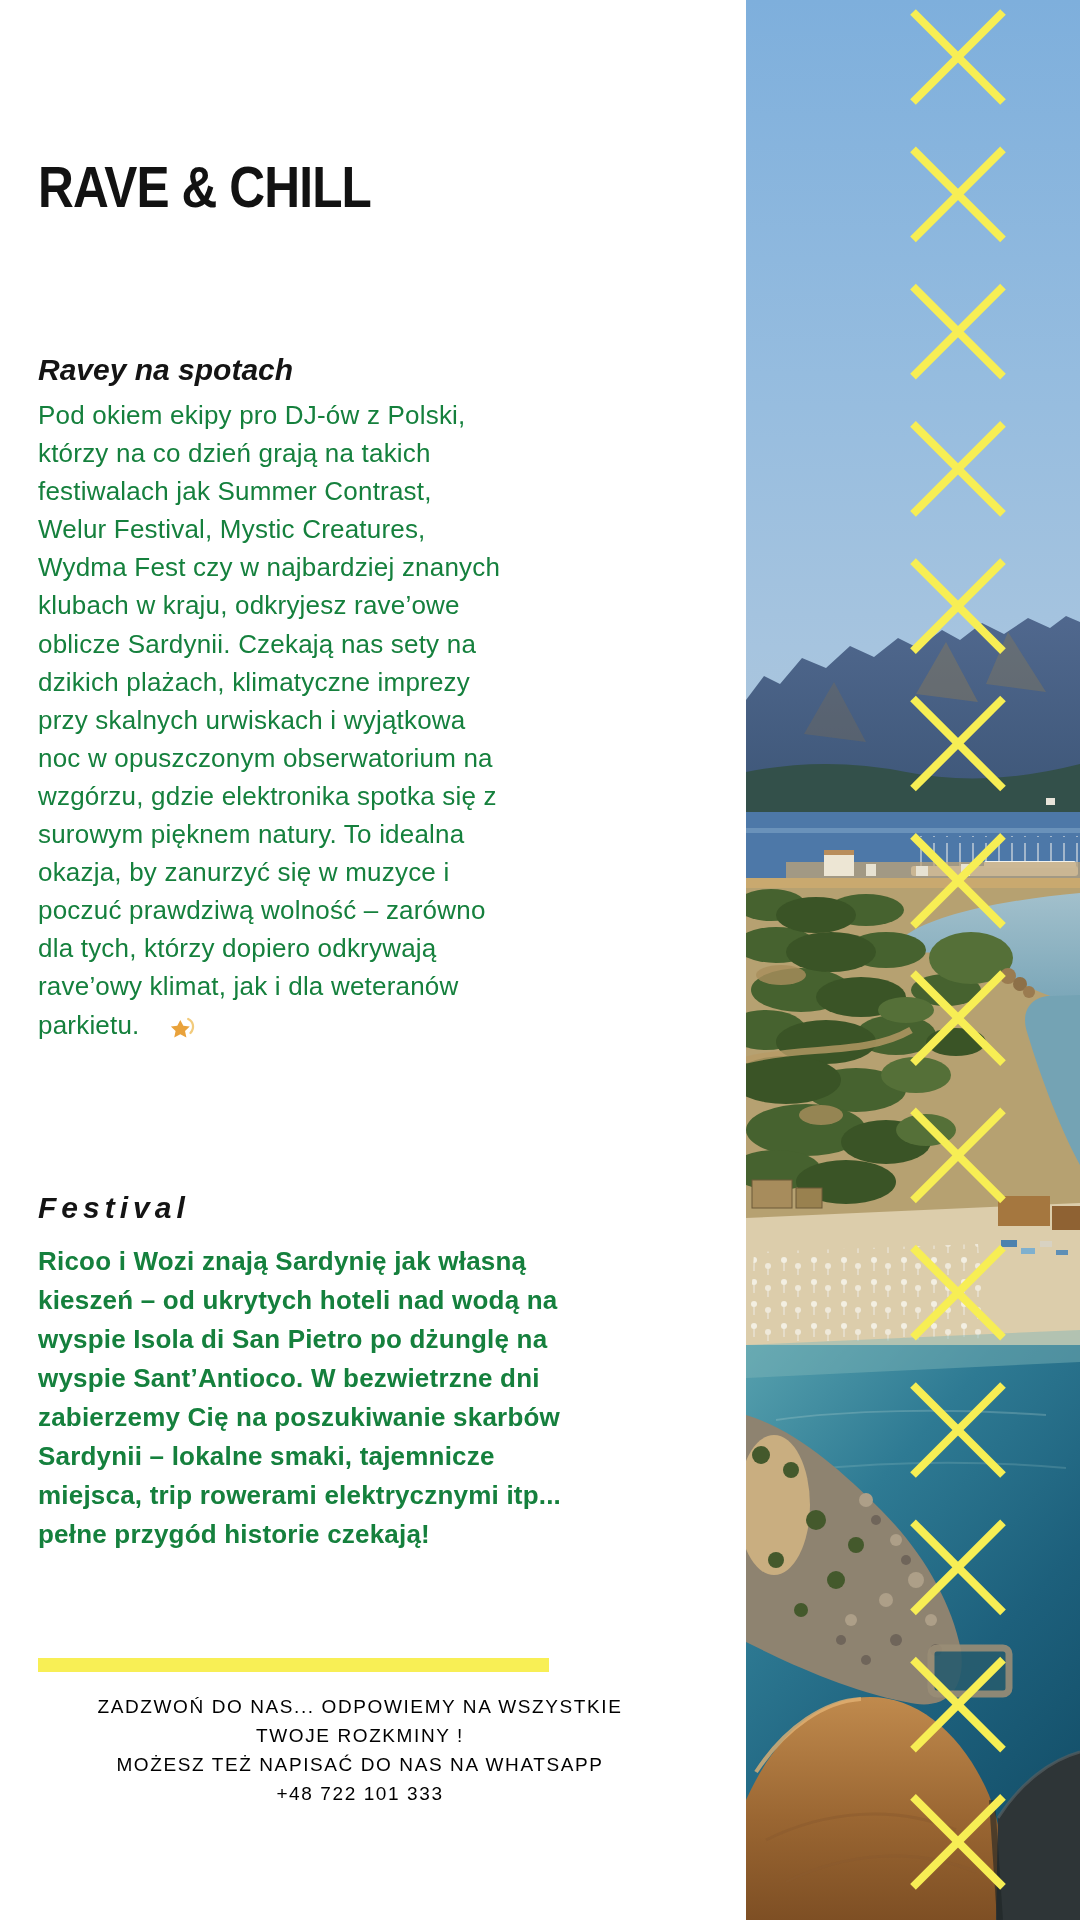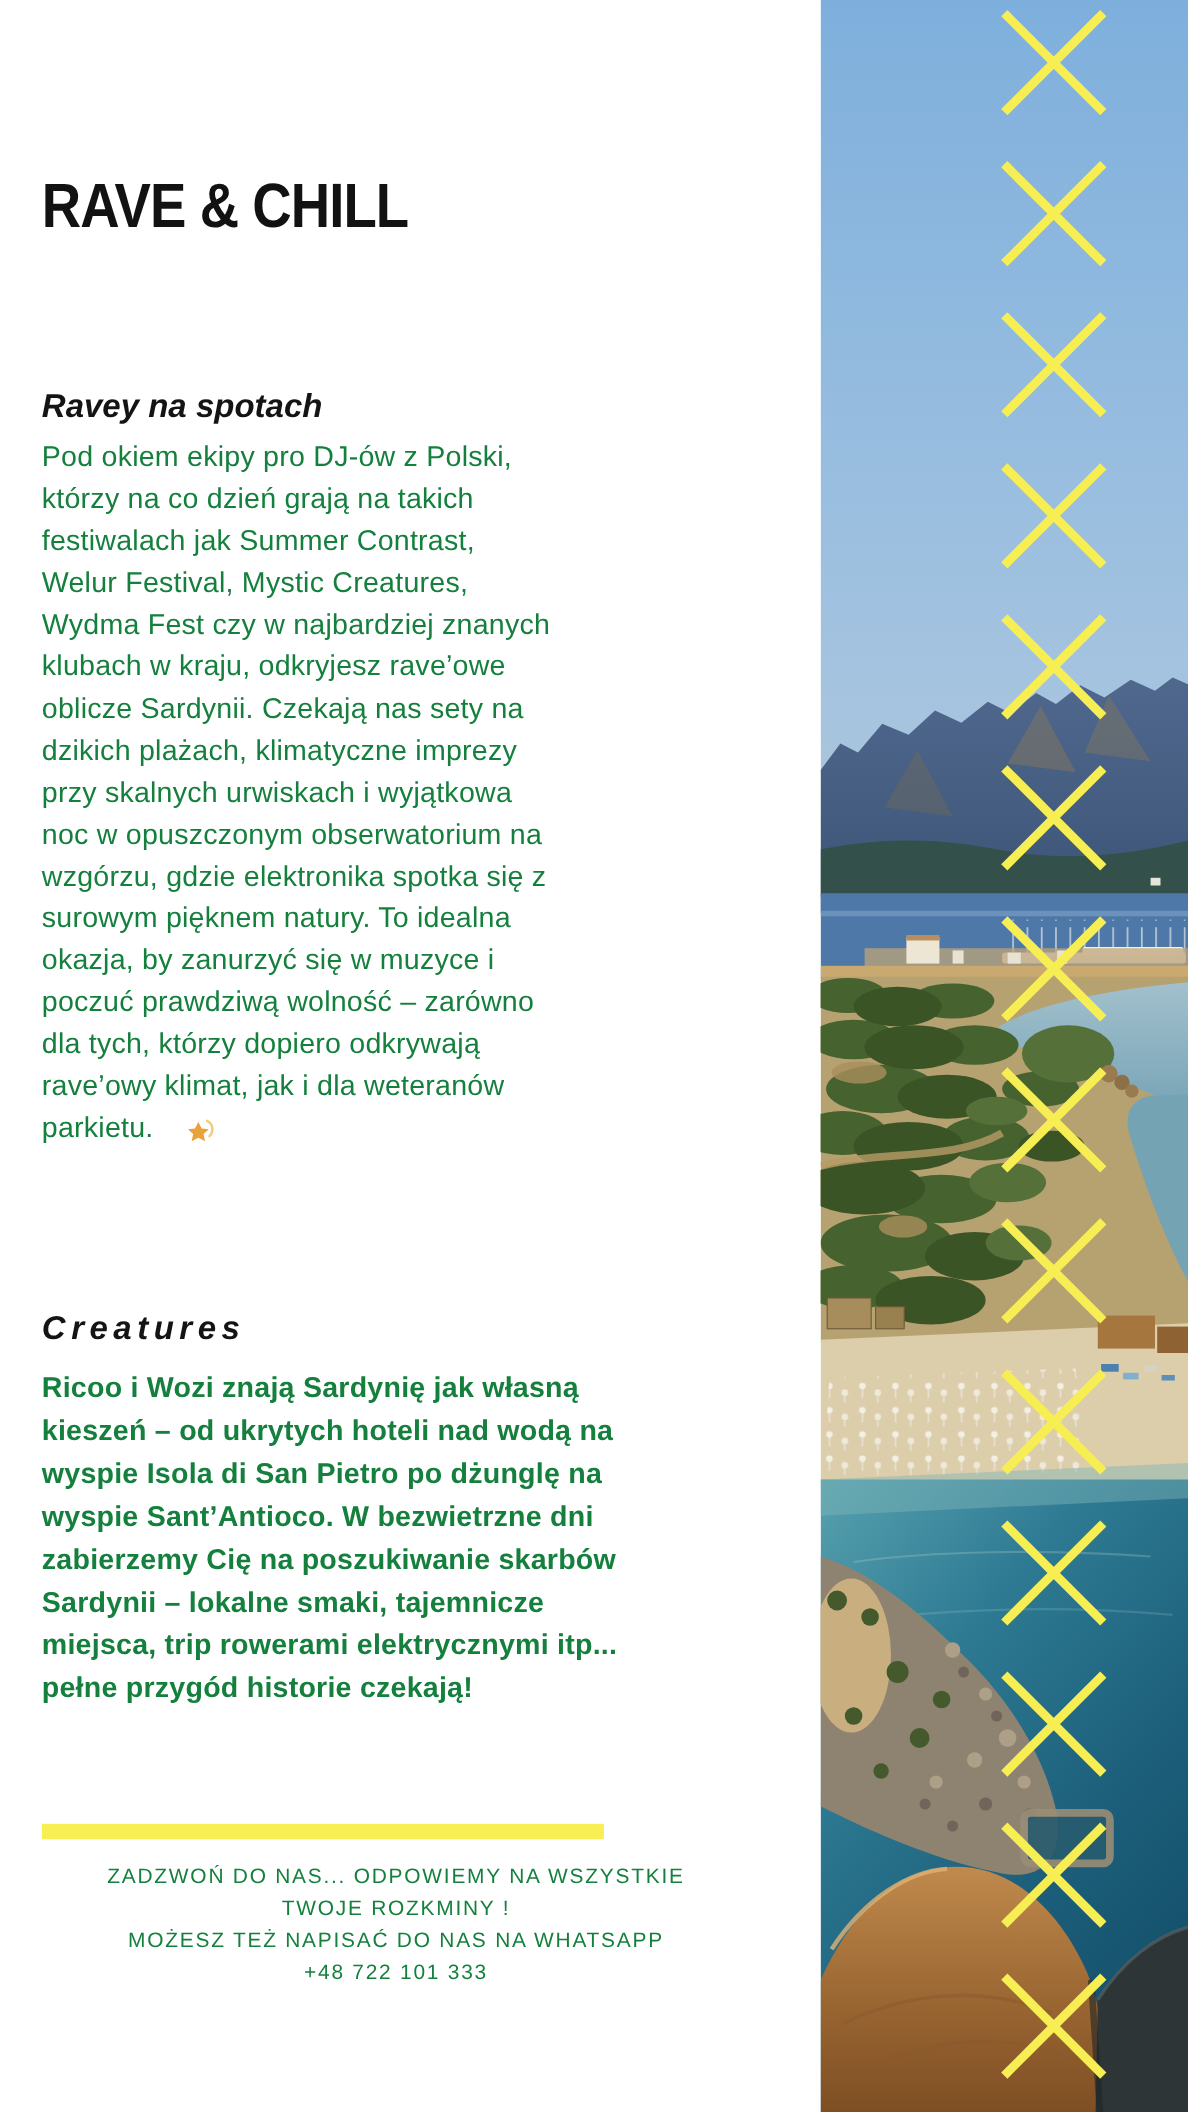--- a/index.html
+++ b/index.html
@@ -25,21 +25,21 @@
   .body-par{
     left:38px;white-space:pre-line;
     font-size:26px;color:#15803d;letter-spacing:.2px;width:560px;
   }
   #par-1{top:396px;line-height:38.1px;}
   #par-2{top:1242px;line-height:39px;font-weight:bold;}
   #accent-bar{left:38px;top:1658px;width:511px;height:14px;background:#F8EF55;}
   #footer-block{
     left:40px;top:1692px;width:640px;text-align:center;
     font-size:19px;line-height:29px;letter-spacing:1.6px;white-space:pre-line;
-    color:#15803d;
+    color:#000000;
   }
   #photo-panel{left:746px;top:0;width:334px;height:1920px;}
   #emoji-wrap{left:168px;top:1015px;width:28px;height:27px;}
 </style>
 </head>
 <body>
 
 <div class="abs" id="page-title">RAVE &amp; CHILL</div>
 
 <div class="abs sec-heading" id="heading-1">Ravey na spotach</div>
@@ -61,21 +61,21 @@
 rave’owy klimat, jak i dla weteranów
 parkietu.</div>
 
 <div class="abs" id="emoji-wrap">
   <svg width="28" height="27" viewBox="0 0 24 24">
     <path d="M17.5,3.5 C22,5.5 23.5,11.5 19.5,16" stroke="#F2CB7C" stroke-width="2" fill="none" stroke-linecap="round"></path>
     <path d="M10.5,4.5 L13.2,9.6 L18.9,10.3 L14.7,14.2 L15.9,19.9 L10.5,17.1 L5.1,19.9 L6.3,14.2 L2.1,10.3 L7.8,9.6 Z" fill="#E9A23B"></path>
   </svg>
 </div>
 
-<div class="abs sec-heading" id="heading-2">Creatures</div>
+<div class="abs sec-heading" id="heading-2">Festival</div>
 <div class="abs body-par" id="par-2">Ricoo i Wozi znają Sardynię jak własną
 kieszeń – od ukrytych hoteli nad wodą na
 wyspie Isola di San Pietro po dżunglę na
 wyspie Sant’Antioco. W bezwietrzne dni
 zabierzemy Cię na poszukiwanie skarbów
 Sardynii – lokalne smaki, tajemnicze
 miejsca, trip rowerami elektrycznymi itp...
 pełne przygód historie czekają!</div>
 
 <div class="abs" id="accent-bar" style="background: rgb(248, 239, 85);"></div>

